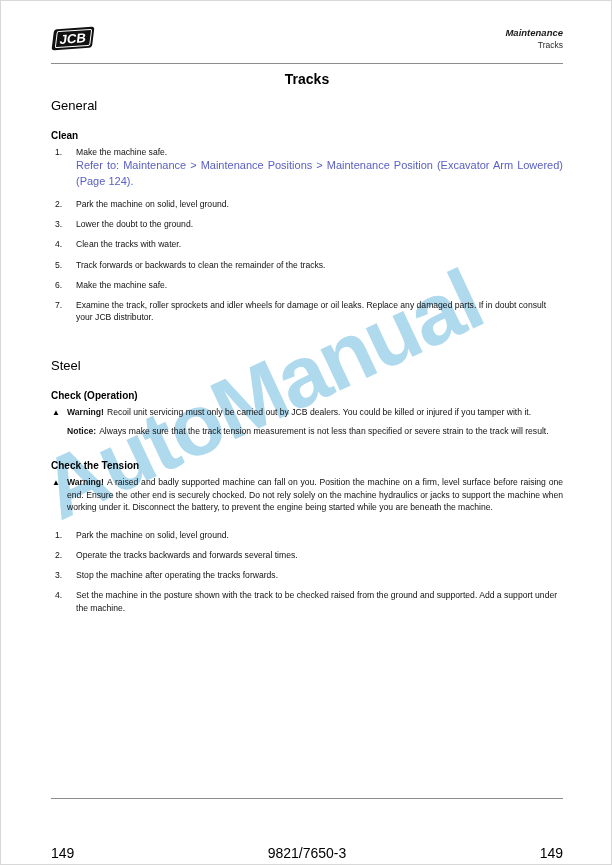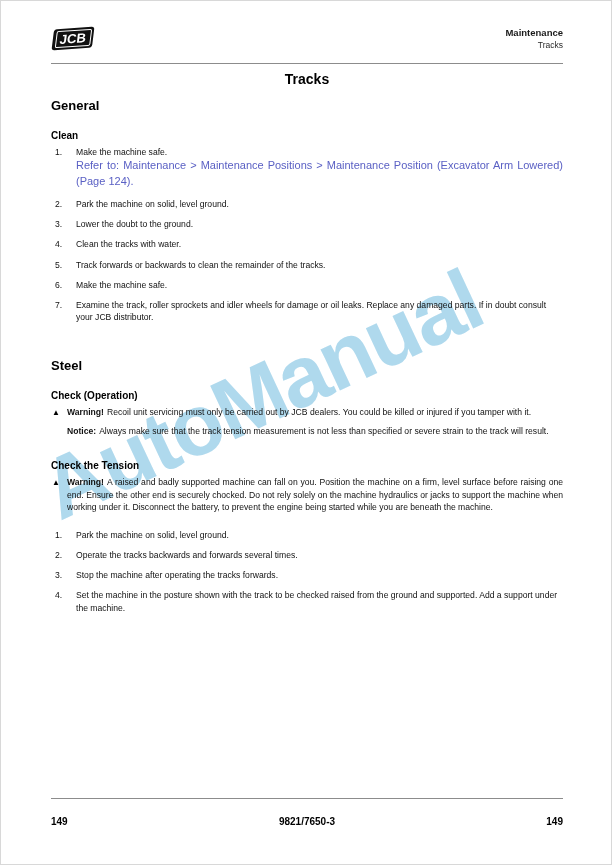--- a/index.html
+++ b/index.html
@@ -105,20 +105,21 @@
     position: absolute;
     right: 0;
     top: 0;
     text-align: right;
     line-height: 1.25;
   }
   .header-chapter {
     font-size: 9.5px;
     font-weight: bold;
     color: #1a1a1a;
+    font-style: italic;
   }
   .header-section {
     font-size: 8.5px;
     font-weight: normal;
     color: #2a2a2a;
     margin-top: 1px;
   }
   .rule {
     position: absolute;
     left: 50px;
@@ -142,21 +143,21 @@
   .doc-title {
     text-align: center;
     font-size: 14px;
     font-weight: bold;
     margin: 4px 0 11px 0;
     color: #000;
   }
 
   h2.h-general {
     font-size: 13px;
-    font-weight: bold;
+    font-weight: normal;
     margin: 0 0 2px 0;
     padding: 0;
   }
   h3.h-sub {
     font-size: 10px;
     font-weight: bold;
     margin: 17px 0 5px 0;
     padding: 0;
   }
   h3.h-sub.tight { margin-top: 23px; }
@@ -228,25 +229,25 @@
     color: #111;
   }
   .notice .lbl { font-weight: bold; margin-right: 3px; }
 
   .gap-after-warn { height: 8px; }
 
   
   .page-footer {
     position: absolute;
     left: 50px;
-    top: 815px;
+    top: 844px;
     width: 512px;
     height: 16px;
-    font-size: 10px;
-    font-weight: bold;
+    font-size: 14px;
+    font-weight: normal;
     color: #000;
     z-index: 5;
   }
   .foot-left { position: absolute; left: 0; top: 0; }
   .foot-center {
     position: absolute; left: 0; top: 0; width: 512px; text-align: center;
   }
   .foot-right { position: absolute; right: 0; top: 0; }
 </style>
 </head>

